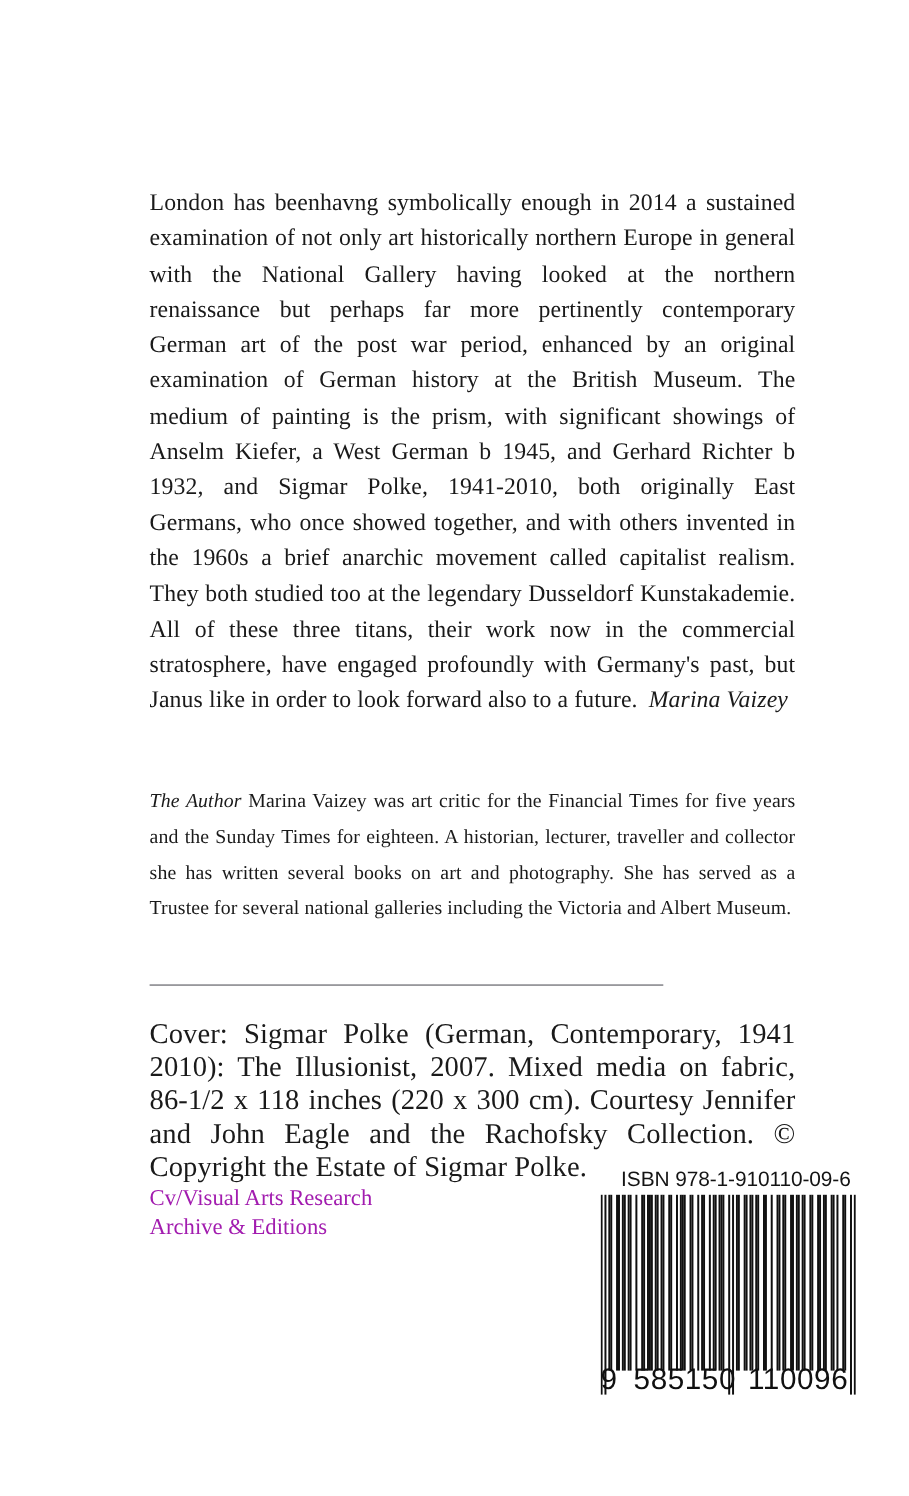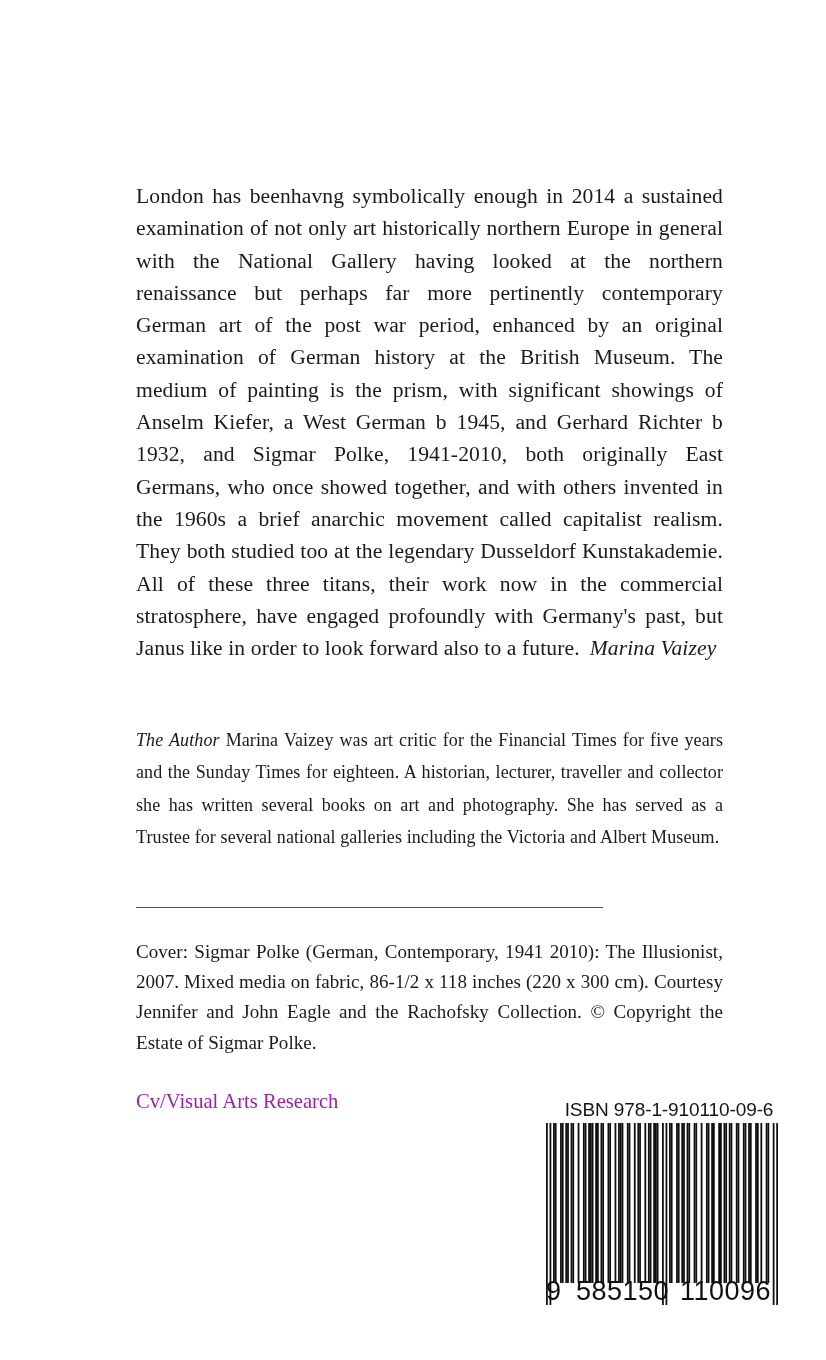--- a/index.html
+++ b/index.html
@@ -12,21 +12,21 @@
     height: 1360px;
     position: relative;
     overflow: hidden;
     font-family: "Liberation Serif", "DejaVu Serif", serif;
     color: #1a1a1a;
   }
 
   .page {
     position: absolute;
     left: 0;
-    top: 12px;
+    top: 0;
     width: 826px;
     height: 976px;
     background: #ffffff;
   }
 
   
   .col {
     position: absolute;
     left: 136px;
     width: 587px;
@@ -44,21 +44,21 @@
   .author-para {
     top: 712px;
     font-size: 18px;
     line-height: 32.3px;
     text-align: justify;
     letter-spacing: 0.1px;
   }
 
   .cover-credit {
     top: 925px;
-    font-size: 19px;
+    font-size: 26px;
     line-height: 30.2px;
     text-align: justify;
     letter-spacing: 0.05px;
   }
 
   .it { font-style: italic; }
 
   .byline {
     font-style: italic;
     padding-left: 10px;
@@ -85,21 +85,20 @@
     line-height: 27.4px;
   }
   .publisher div { white-space: nowrap; }
 
   
   .isbn-block {
     position: absolute;
     left: 546px;
     top: 1062px;
     width: 240px;
-    margin-top: 25px;
   }
   .isbn-text {
     font-family: "Liberation Sans", "DejaVu Sans", sans-serif;
     font-size: 19px;
     letter-spacing: -0.1px;
     color: #141414;
     text-align: center;
     line-height: 22px;
     padding-left: 6px;
   }
@@ -145,20 +144,21 @@
   <div class="col blurb"><span>London has beenhavng symbolically enough in 2014 a sustained examination of not only art historically northern Europe in general with the National Gallery having looked at the northern renaissance but perhaps far more pertinently contemporary German art of the post war period, enhanced by an original examination of German history at the British Museum.  The medium of painting is the prism, with significant showings of Anselm Kiefer, a West German b 1945, and Gerhard Richter b 1932, and Sigmar Polke, 1941-2010, both originally East Germans, who once showed together, and with others invented in the 1960s a brief anarchic movement called capitalist realism. They both studied too at the legendary Dusseldorf Kunstakademie. All of these three titans, their work now in the commercial stratosphere, have engaged profoundly with Germany's past, but Janus like in order to look forward also to a future.</span><span class="byline">Marina Vaizey</span></div>
 
   <div class="col author-para"><span class="it">The Author</span><span> Marina Vaizey was art critic for the Financial Times for five years and the Sunday Times for eighteen. A historian, lecturer, traveller and collector she has written several books on art and photography. She has served as a Trustee for several national galleries including the Victoria and Albert Museum.</span></div>
 
   <div class="divider"></div>
 
   <div class="col cover-credit">Cover: Sigmar Polke (German, Contemporary, 1941 2010): The Illusionist, 2007. Mixed media on fabric, 86-1/2 x 118 inches (220 x 300 cm). Courtesy Jennifer and John Eagle and the Rachofsky Collection. © Copyright the Estate of Sigmar Polke.</div>
 
   <div class="publisher">
     <div>Cv/Visual Arts Research</div>
+    <div>Archive &amp; Editions</div>
   </div>
 
   <div class="isbn-block">
     <div class="isbn-text">ISBN 978-1-910110-09-6</div>
     <div class="barcode-wrap">
       <svg class="bars" id="barcode-svg" viewBox="0 0 232 182" preserveAspectRatio="none">
           <rect x="0" y="0" width="232" height="182" fill="#ffffff"></rect>
           <rect x="0.000" y="0" width="1.793" height="182" fill="#101010"></rect>
           <rect x="3.515" y="0" width="1.793" height="182" fill="#101010"></rect>
           <rect x="7.030" y="0" width="1.793" height="160" fill="#101010"></rect>

